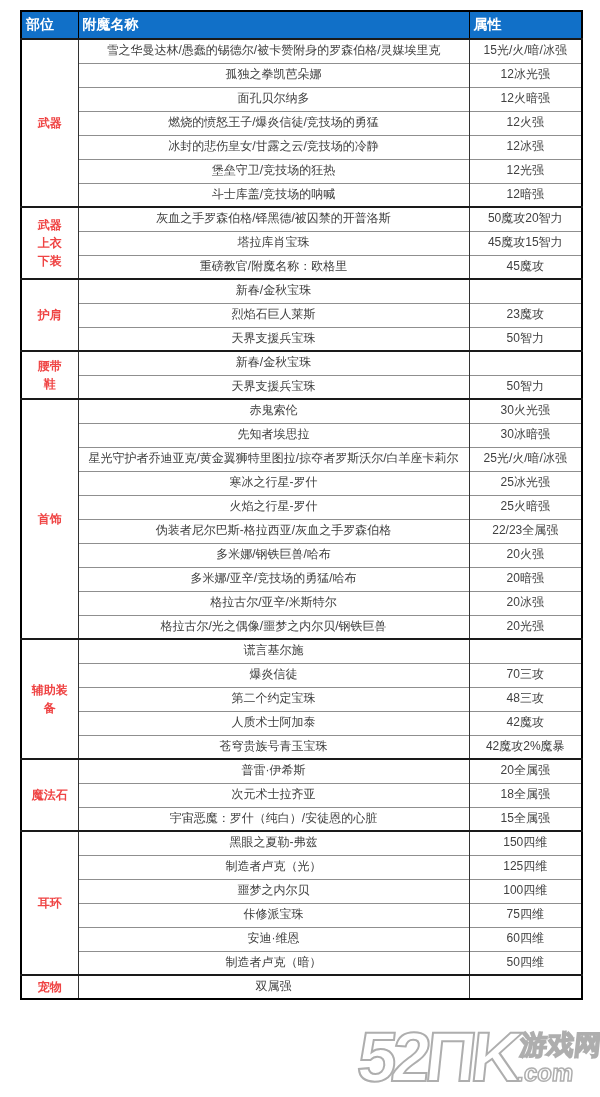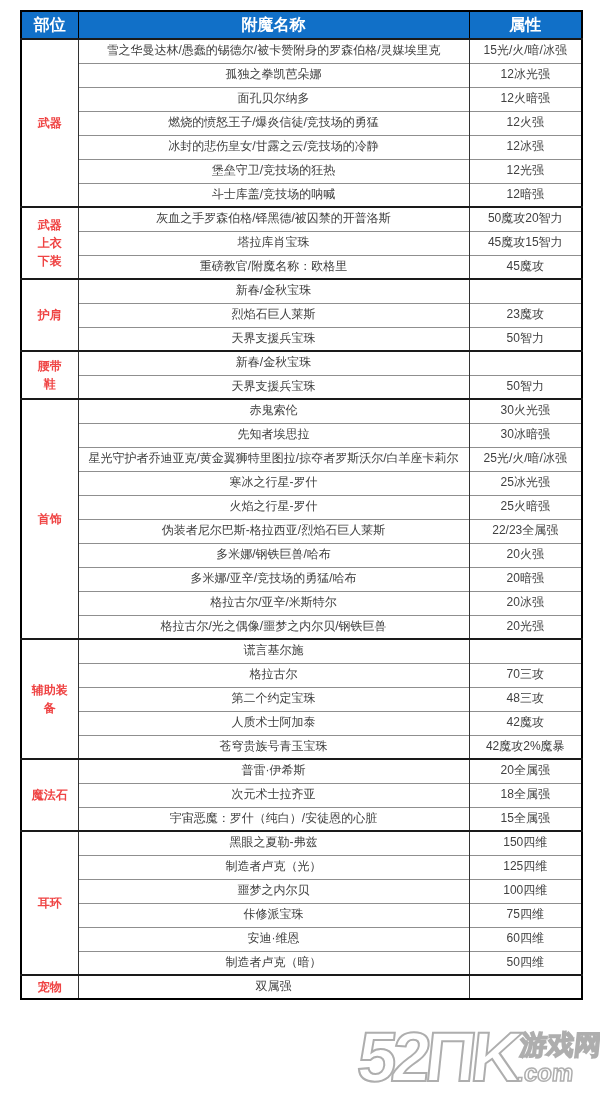--- a/index.html
+++ b/index.html
@@ -17,21 +17,21 @@
     width:600px;height:1097px;position:relative;background:#ffffff;
     font-family:"Liberation Sans","DejaVu Sans",sans-serif;overflow:hidden;
   }
   .table-wrap{position:absolute;left:20px;top:10px;width:561px;}
   table{border-collapse:collapse;width:100%;table-layout:fixed;border:2px solid var(--border-outer);}
   col.c-slot{width:57px;}
   col.c-name{width:391px;}
   col.c-attr{width:113px;}
   th{
     background:var(--header-bg);color:var(--header-text);
-    font-size:16px;font-weight:bold;height:28px;text-align:center;
+    font-size:14px;font-weight:bold;height:28px;text-align:left;
     border:1px solid var(--border-outer);padding:0 4px;
   }
   td{
     font-size:12px;color:var(--text);text-align:center;height:24px;
     padding:1px 4px;line-height:1.15;
     border-left:1px solid var(--border-vert);
     border-right:1px solid var(--border-vert);
     border-top:1px solid var(--border-inner);
     overflow:hidden;white-space:nowrap;
   }
@@ -163,21 +163,21 @@
         </tr>
         <tr>
           <td>寒冰之行星-罗什</td>
           <td>25冰光强</td>
         </tr>
         <tr>
           <td>火焰之行星-罗什</td>
           <td>25火暗强</td>
         </tr>
         <tr>
-          <td>伪装者尼尔巴斯-格拉西亚/烈焰石巨人莱斯</td>
+          <td>伪装者尼尔巴斯-格拉西亚/灰血之手罗森伯格</td>
           <td>22/23全属强</td>
         </tr>
         <tr>
           <td>多米娜/钢铁巨兽/哈布</td>
           <td>20火强</td>
         </tr>
         <tr>
           <td>多米娜/亚辛/竞技场的勇猛/哈布</td>
           <td>20暗强</td>
         </tr>
@@ -189,21 +189,21 @@
           <td>格拉古尔/光之偶像/噩梦之内尔贝/钢铁巨兽</td>
           <td>20光强</td>
         </tr>
         <tr class="section-start">
           <td class="slot-cell" rowspan="5">辅助装
 备</td>
           <td>谎言基尔施</td>
           <td></td>
         </tr>
         <tr>
-          <td>格拉古尔</td>
+          <td>爆炎信徒</td>
           <td>70三攻</td>
         </tr>
         <tr>
           <td>第二个约定宝珠</td>
           <td>48三攻</td>
         </tr>
         <tr>
           <td>人质术士阿加泰</td>
           <td>42魔攻</td>
         </tr>

